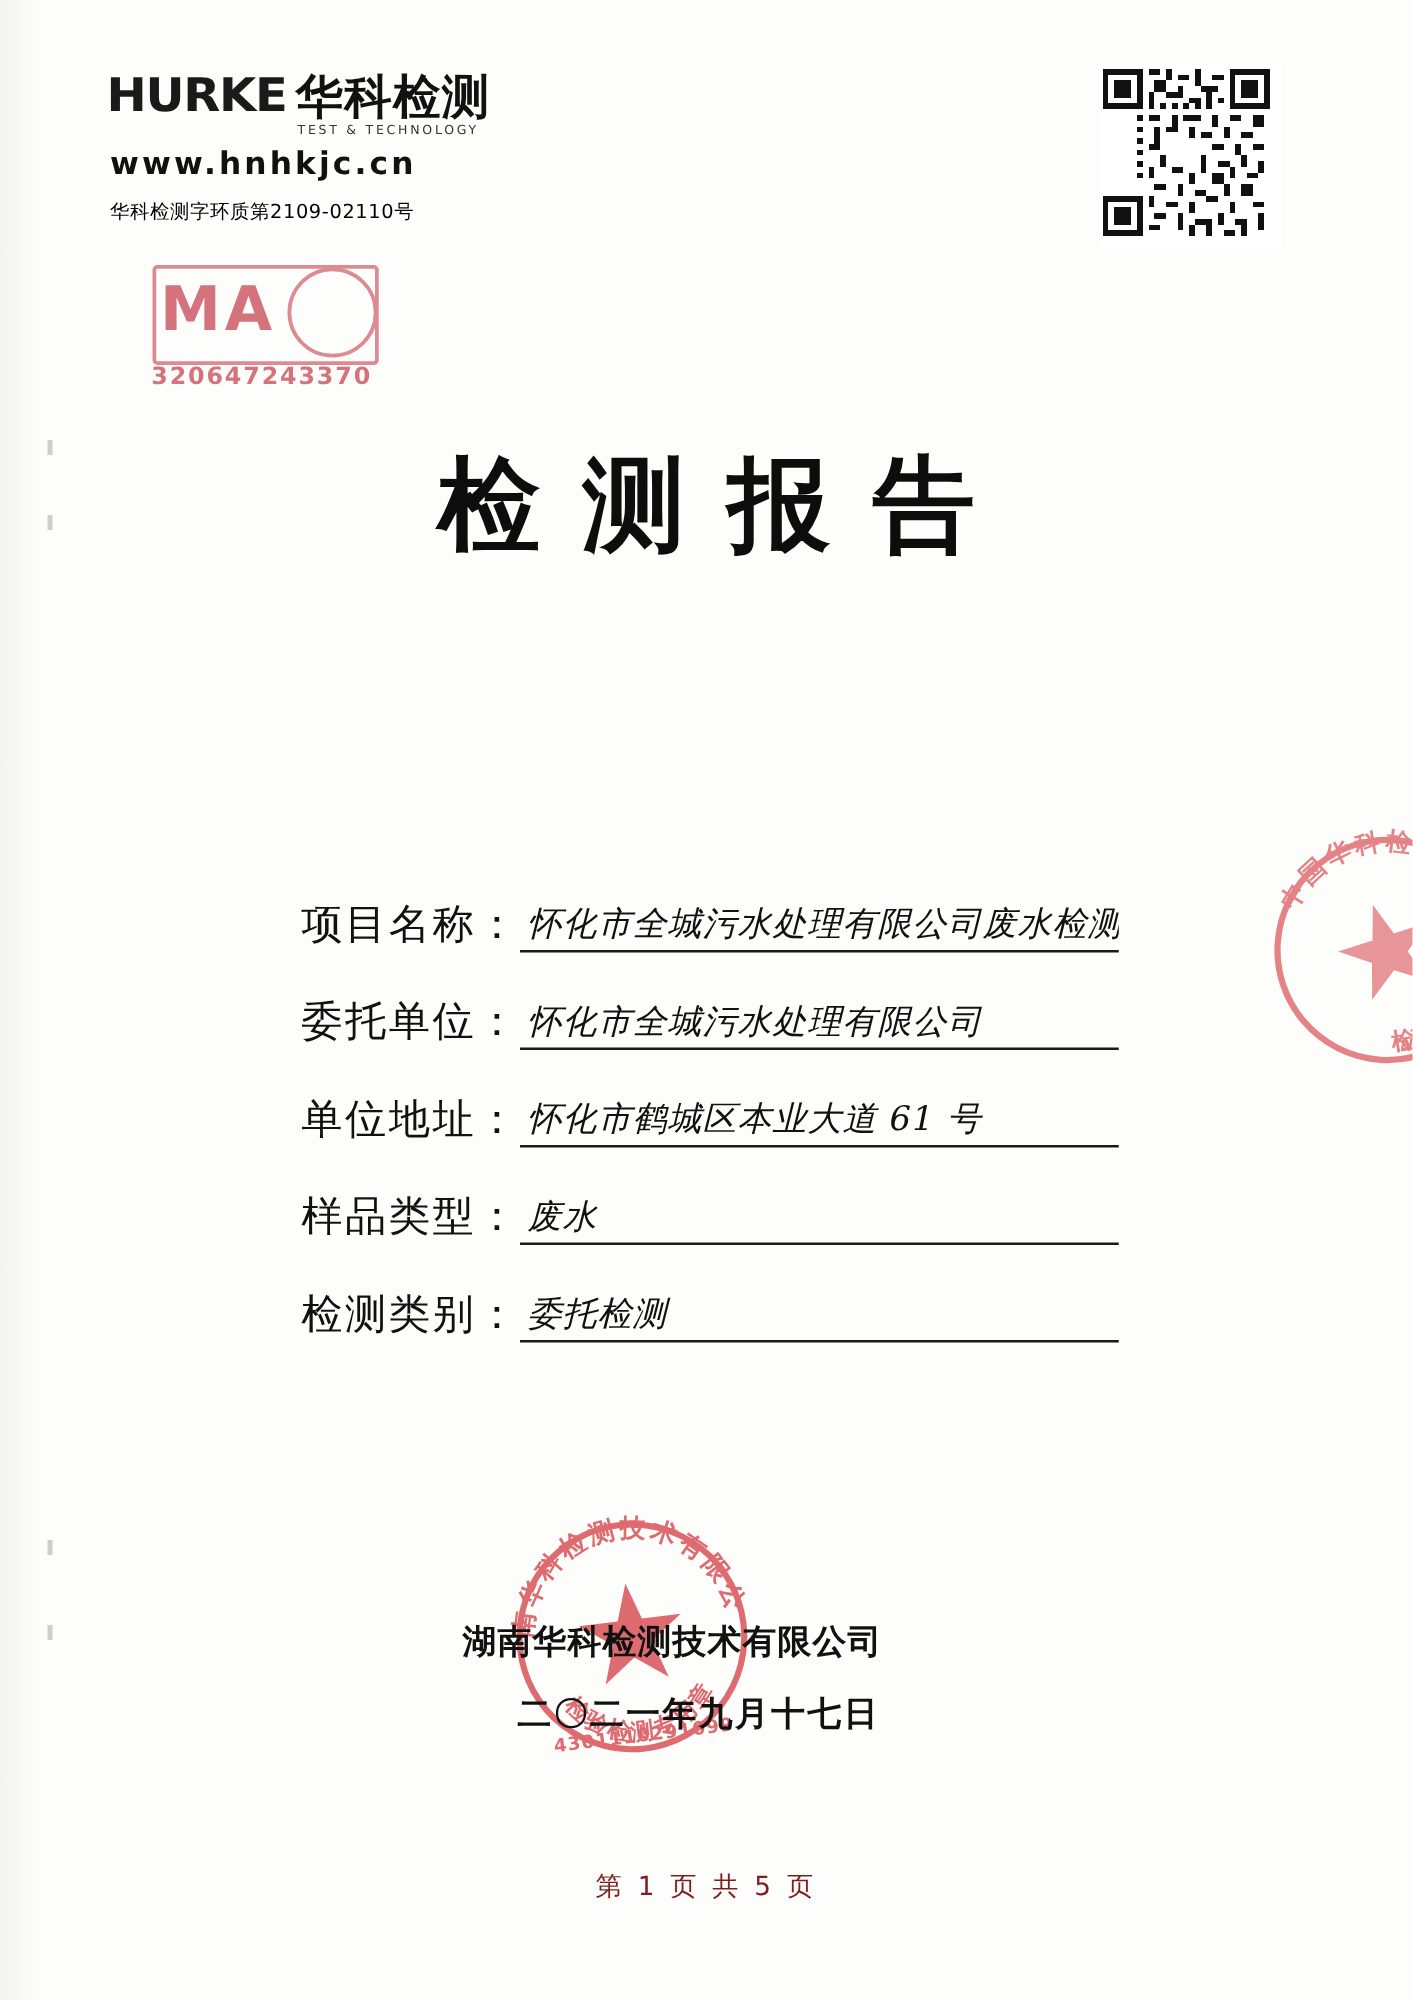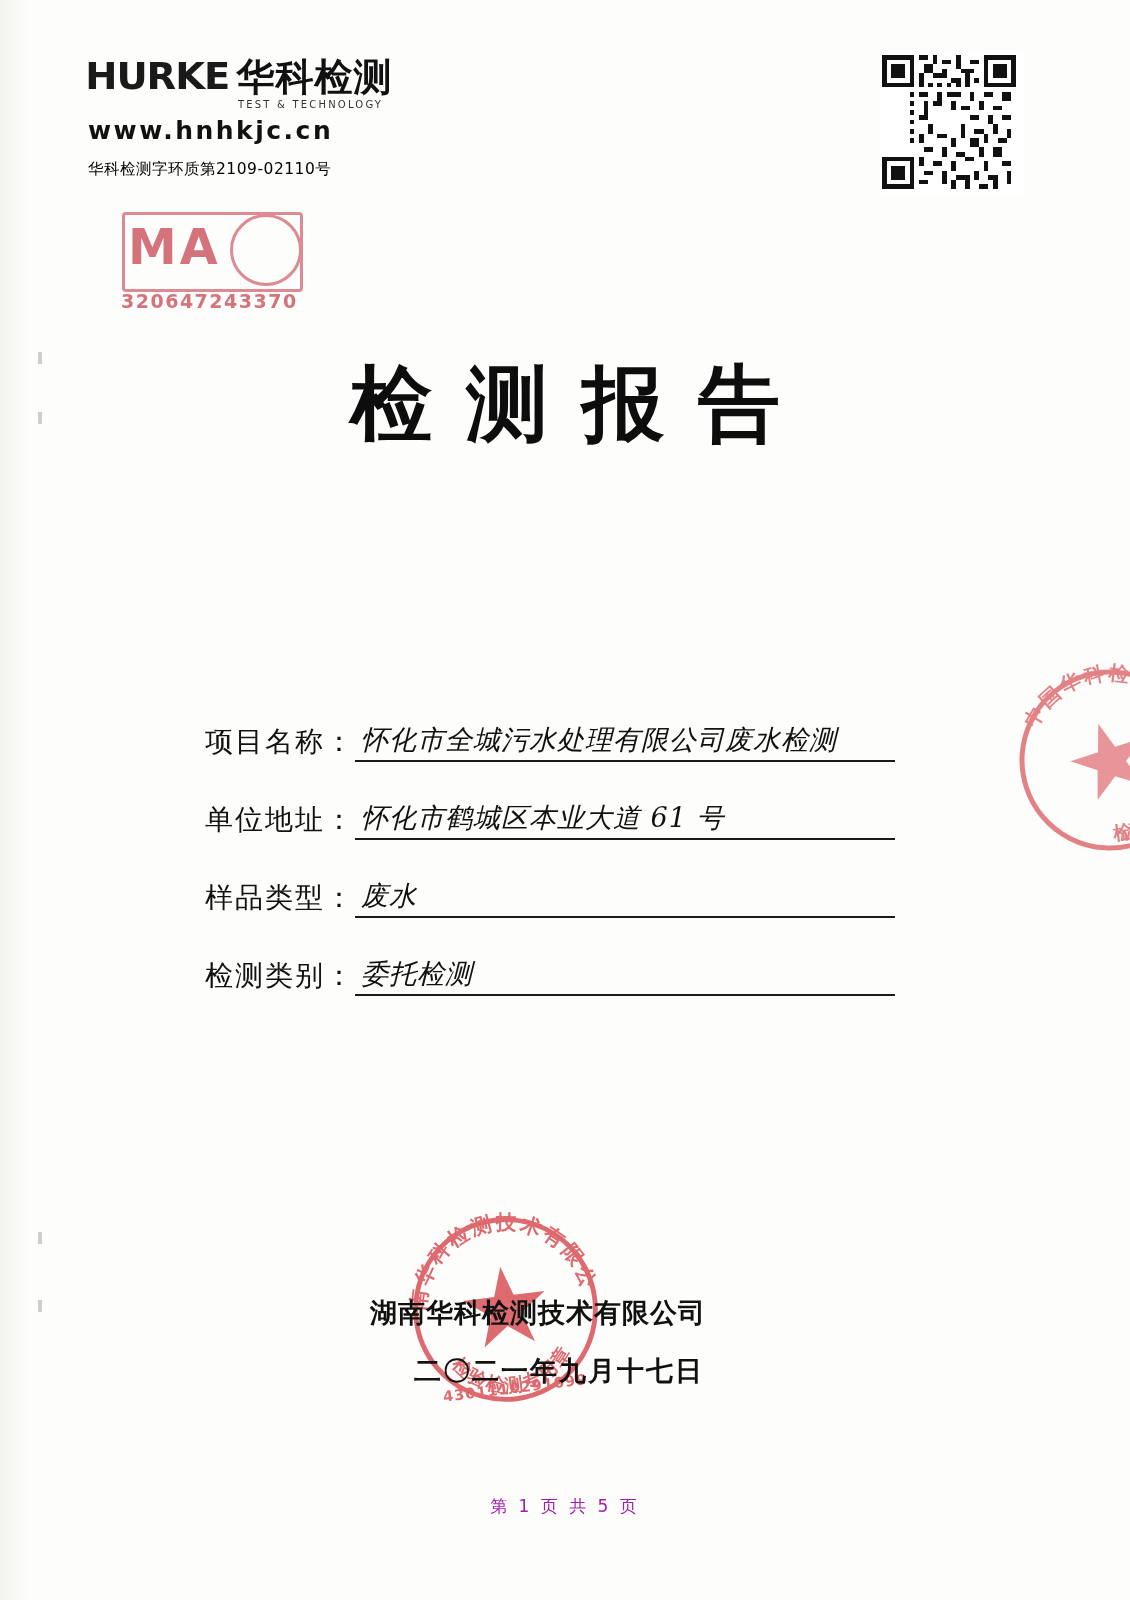--- a/index.html
+++ b/index.html
@@ -169,25 +169,26 @@
     top: 718px;
     width: 690px;
   }
   .field-row {
     display: flex;
     align-items: flex-end;
     margin-bottom: 34px;
     height: 44px;
   }
   .field-label {
-    font-size: 28px;
+    font-size: 33px;
     letter-spacing: 2px;
     white-space: nowrap;
     line-height: 40px;
-    font-family: Liberation Sans, sans-serif;
+    font-family: Liberation Mono, monospace;
+    margin-left: 36px;
   }
   .field-value {
     flex: 1;
     border-bottom: 2px solid #1a1a1a;
     font-size: 27px;
     line-height: 40px;
     padding-left: 6px;
     letter-spacing: 1px;
     font-family: "DejaVu Serif", serif;
     white-space: nowrap;
@@ -237,23 +238,23 @@
     pointer-events: none;
   }
 
   
   .footer {
     position: absolute;
     left: 0; right: 0;
     top: 1495px;
     text-align: center;
     font-family: "DejaVu Sans", sans-serif;
-    font-size: 17px;
+    font-size: 21px;
     letter-spacing: 3px;
-    color: #a21caf;
+    color: #7f1d1d;
   }
 
   .edge-marks span {
     position: absolute;
     width: 4px;
     height: 12px;
     background: #cfcfc9;
   }
 </style>
 </head>
@@ -393,20 +394,24 @@
 
   <div class="doc-title">检测报告</div>
 
   <div class="fields">
 
     <div class="field-row">
       <div class="field-label">项目名称：</div>
       <div class="field-value">怀化市全城污水处理有限公司废水检测</div>
     </div>
 
+    <div class="field-row">
+      <div class="field-label">委托单位：</div>
+      <div class="field-value">怀化市全城污水处理有限公司</div>
+    </div>
 
     <div class="field-row">
       <div class="field-label">单位地址：</div>
       <div class="field-value">怀化市鹤城区本业大道 61 号</div>
     </div>
 
     <div class="field-row">
       <div class="field-label">样品类型：</div>
       <div class="field-value">废水</div>
     </div>

